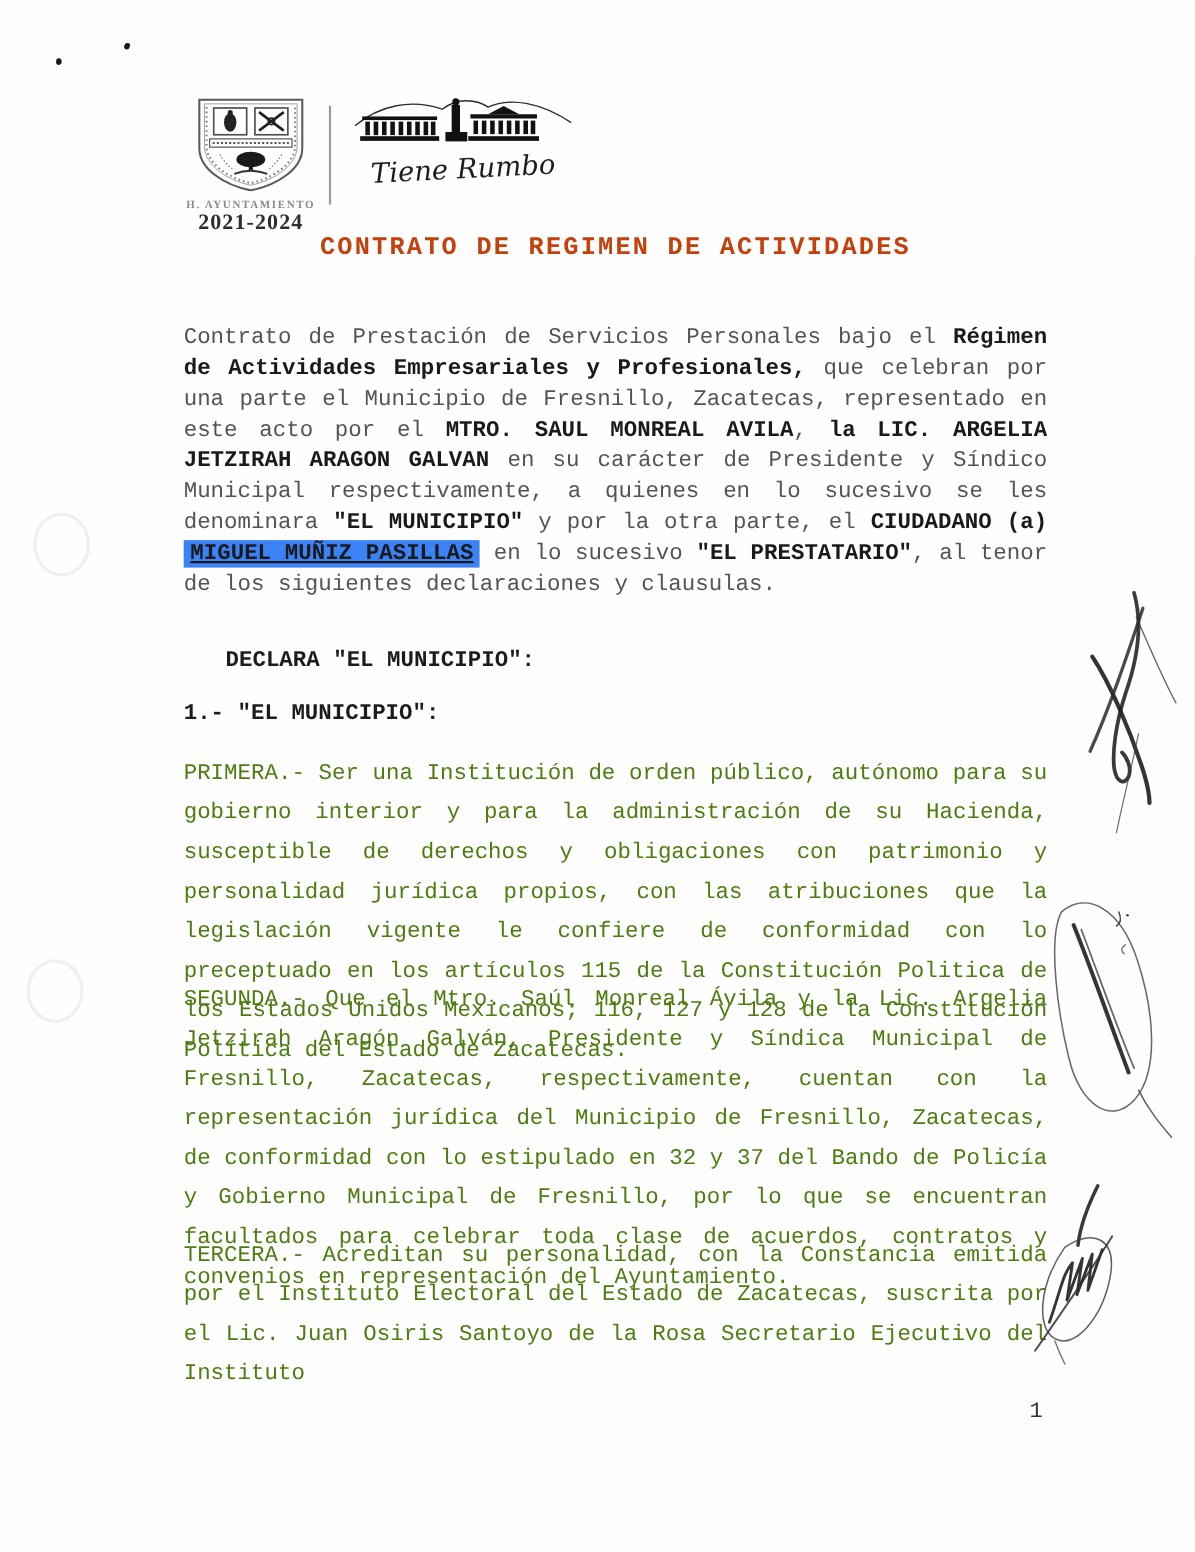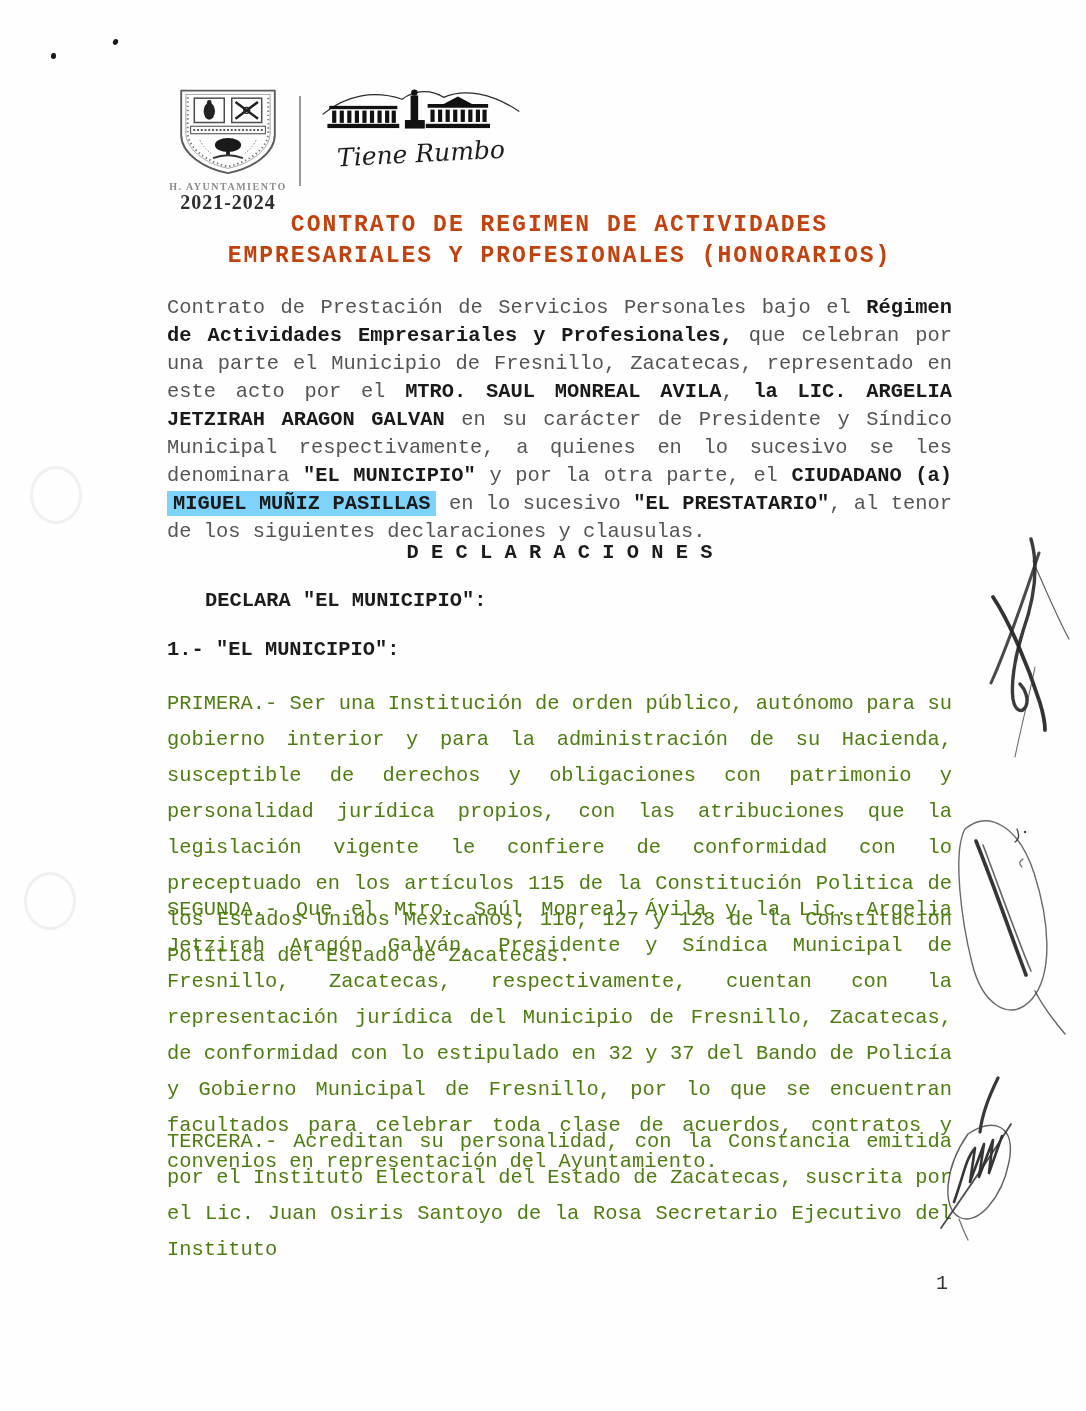--- a/index.html
+++ b/index.html
@@ -21,21 +21,21 @@
   .brand-name .big-o{font-size:45px;font-weight:400;vertical-align:-3px;letter-spacing:0;}
   .brand-tagline{font-family:"DejaVu Serif",serif;font-style:italic;font-size:25px;color:#1d1d1d;transform:rotate(-3deg);margin-top:-4px;}
   
   .text-col{position:absolute;left:167px;top:0;width:785px;height:100%;}
   .doc-title{position:absolute;top:210px;left:0;width:100%;text-align:center;
     font-weight:bold;font-size:23px;line-height:31px;letter-spacing:2px;color:#c2410c;}
   .para{position:absolute;left:0;width:785px;margin:0;
     font-size:20.4px;line-height:28px;color:#545454;
     text-align:justify;}
   .para .b{font-weight:bold;color:#1a1a1a;}
-  .para .hl{background:#7dd3fc;padding:1px 6px;box-decoration-break:clone;-webkit-box-decoration-break:clone;}
+  .para .hl{background:#3b82f6;padding:1px 6px;box-decoration-break:clone;text-decoration:underline;-webkit-box-decoration-break:clone;}
   .intro{top:294px;}
   .h-declaraciones{position:absolute;top:541px;left:0;width:100%;text-align:center;
     font-weight:bold;font-size:20.4px;color:#1c1c1c;}
   .h-declara{position:absolute;top:589px;left:38px;font-weight:bold;font-size:20.4px;color:#1c1c1c;}
   .h-clause{position:absolute;top:638px;left:0;font-weight:bold;font-size:20.4px;color:#1c1c1c;}
   .clause-p{line-height:36px;color:#4d7c0f;}
   .p-primera{top:686px;}
   .p-segunda{top:892px;}
   .p-tercera{top:1124px;}
   .page-number{position:absolute;left:936px;top:1272px;font-size:20px;color:#333;}
@@ -133,26 +133,24 @@
         <rect x="111" y="40" width="68" height="4.5" fill="#111"></rect>
       </svg>
       <div class="brand-tagline">Tiene Rumbo</div>
     </div>
   </div>
 
   <div class="text-col">
 
     <div class="doc-title">
       <div>CONTRATO DE REGIMEN DE ACTIVIDADES</div>
-      <div>EMPRESARIALES Y PROFESIONALES (HONORARIOS)</div>
     </div>
 
     <p class="para intro"><span>Contrato de Prestación de Servicios Personales bajo el </span><span class="b">Régimen de Actividades Empresariales y Profesionales,</span><span> que celebran por una parte el Municipio de Fresnillo, Zacatecas, representado en este acto por el </span><span class="b">MTRO. SAUL MONREAL AVILA</span><span>, </span><span class="b">la LIC. ARGELIA JETZIRAH ARAGON GALVAN</span><span> en su carácter de Presidente y Síndico Municipal respectivamente, a quienes en lo sucesivo se les denominara </span><span class="b">"EL MUNICIPIO"</span><span> y por la otra parte, el </span><span class="b">CIUDADANO (a) </span><span class="b hl">MIGUEL MUÑIZ PASILLAS</span><span> en lo sucesivo </span><span class="b">"EL PRESTATARIO"</span><span>, al tenor de los siguientes declaraciones y clausulas.</span></p>
 
-    <div class="h-declaraciones">D E C L A R A C I O N E S</div>
 
     <div class="h-declara">DECLARA "EL MUNICIPIO":</div>
 
     <div class="h-clause">1.- "EL MUNICIPIO":</div>
 
     <p class="para clause-p p-primera">PRIMERA.- Ser una Institución de orden público, autónomo para su gobierno interior y para la administración de su Hacienda, susceptible de derechos y obligaciones con patrimonio y personalidad jurídica propios, con las atribuciones que la legislación vigente le confiere de conformidad con lo preceptuado en los artículos 115 de la Constitución Politica de los Estados Unidos Mexicanos; 116, 127 y 128 de la Constitución Política del Estado de Zacatecas.</p>
 
     <p class="para clause-p p-segunda">SEGUNDA.- Que el Mtro. Saúl Monreal Ávila y la Lic. Argelia Jetzirah Aragón Galván, Presidente y Síndica Municipal de Fresnillo, Zacatecas, respectivamente, cuentan con la representación jurídica del Municipio de Fresnillo, Zacatecas, de conformidad con lo estipulado en 32 y 37 del Bando de Policía y Gobierno Municipal de Fresnillo, por lo que se encuentran facultados para celebrar toda clase de acuerdos, contratos y convenios en representación del Ayuntamiento.</p>
 
     <p class="para clause-p p-tercera">TERCERA.- Acreditan su personalidad, con la Constancia emitida por el Instituto Electoral del Estado de Zacatecas, suscrita por el Lic. Juan Osiris Santoyo de la Rosa Secretario Ejecutivo del Instituto</p>

